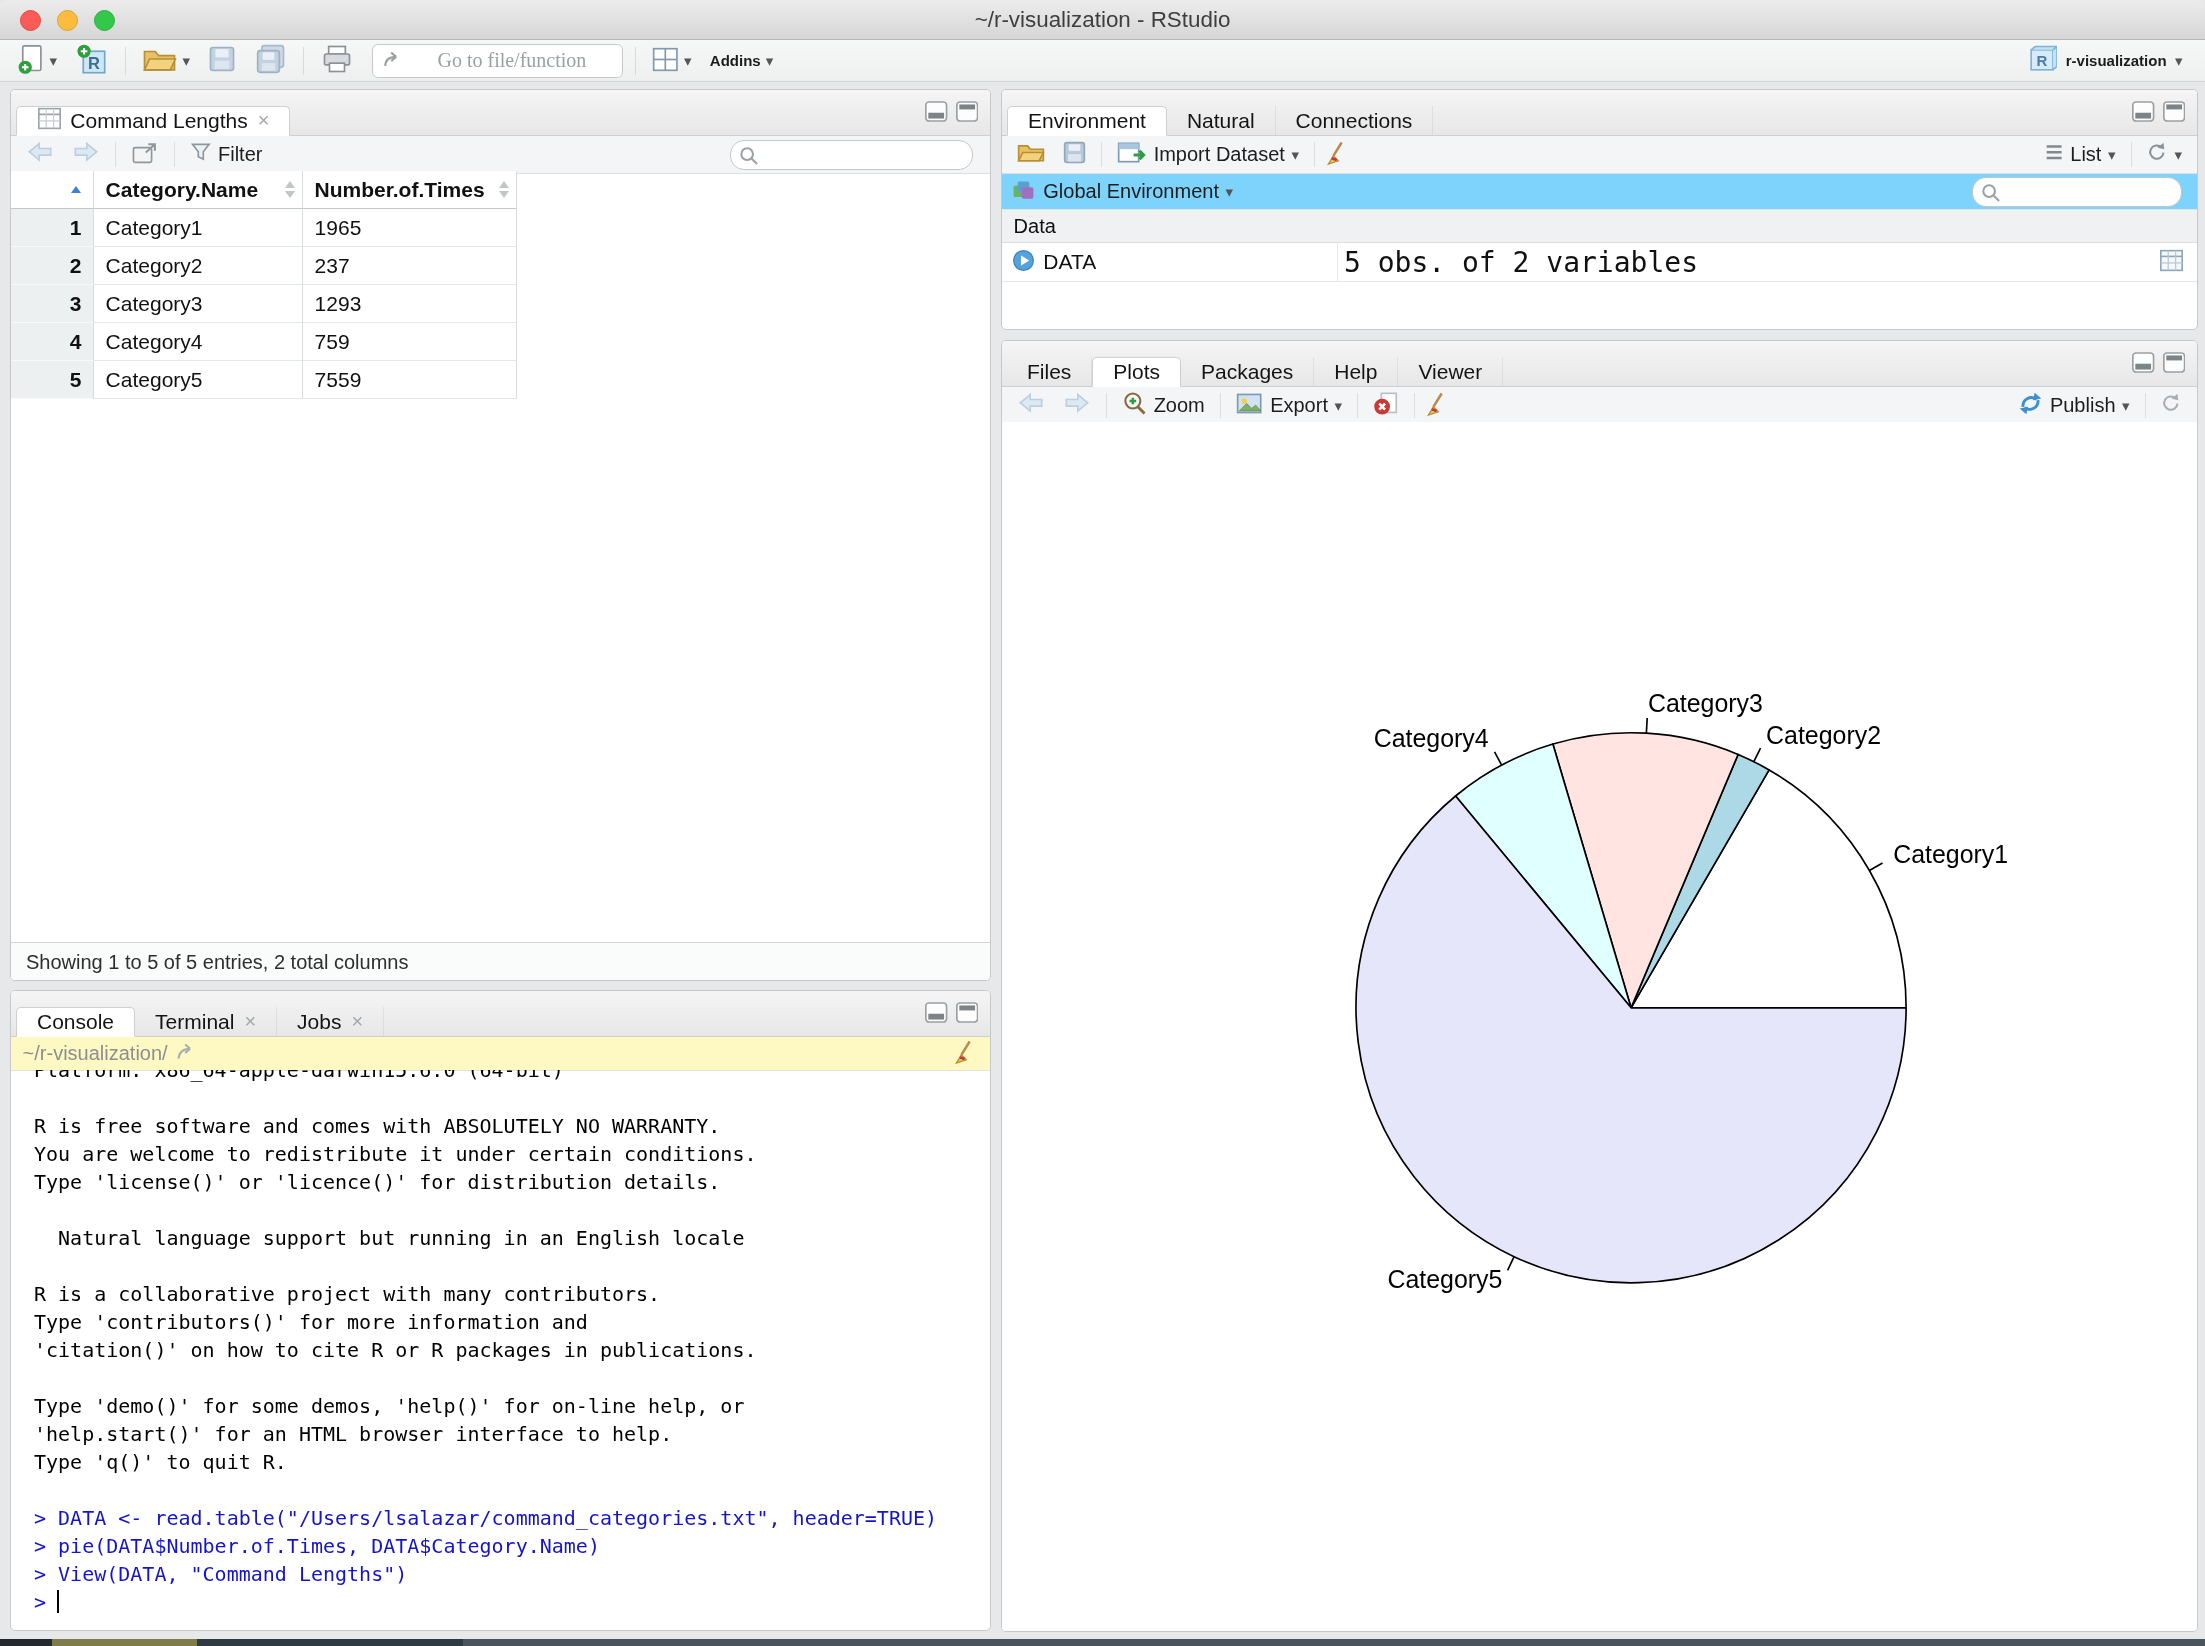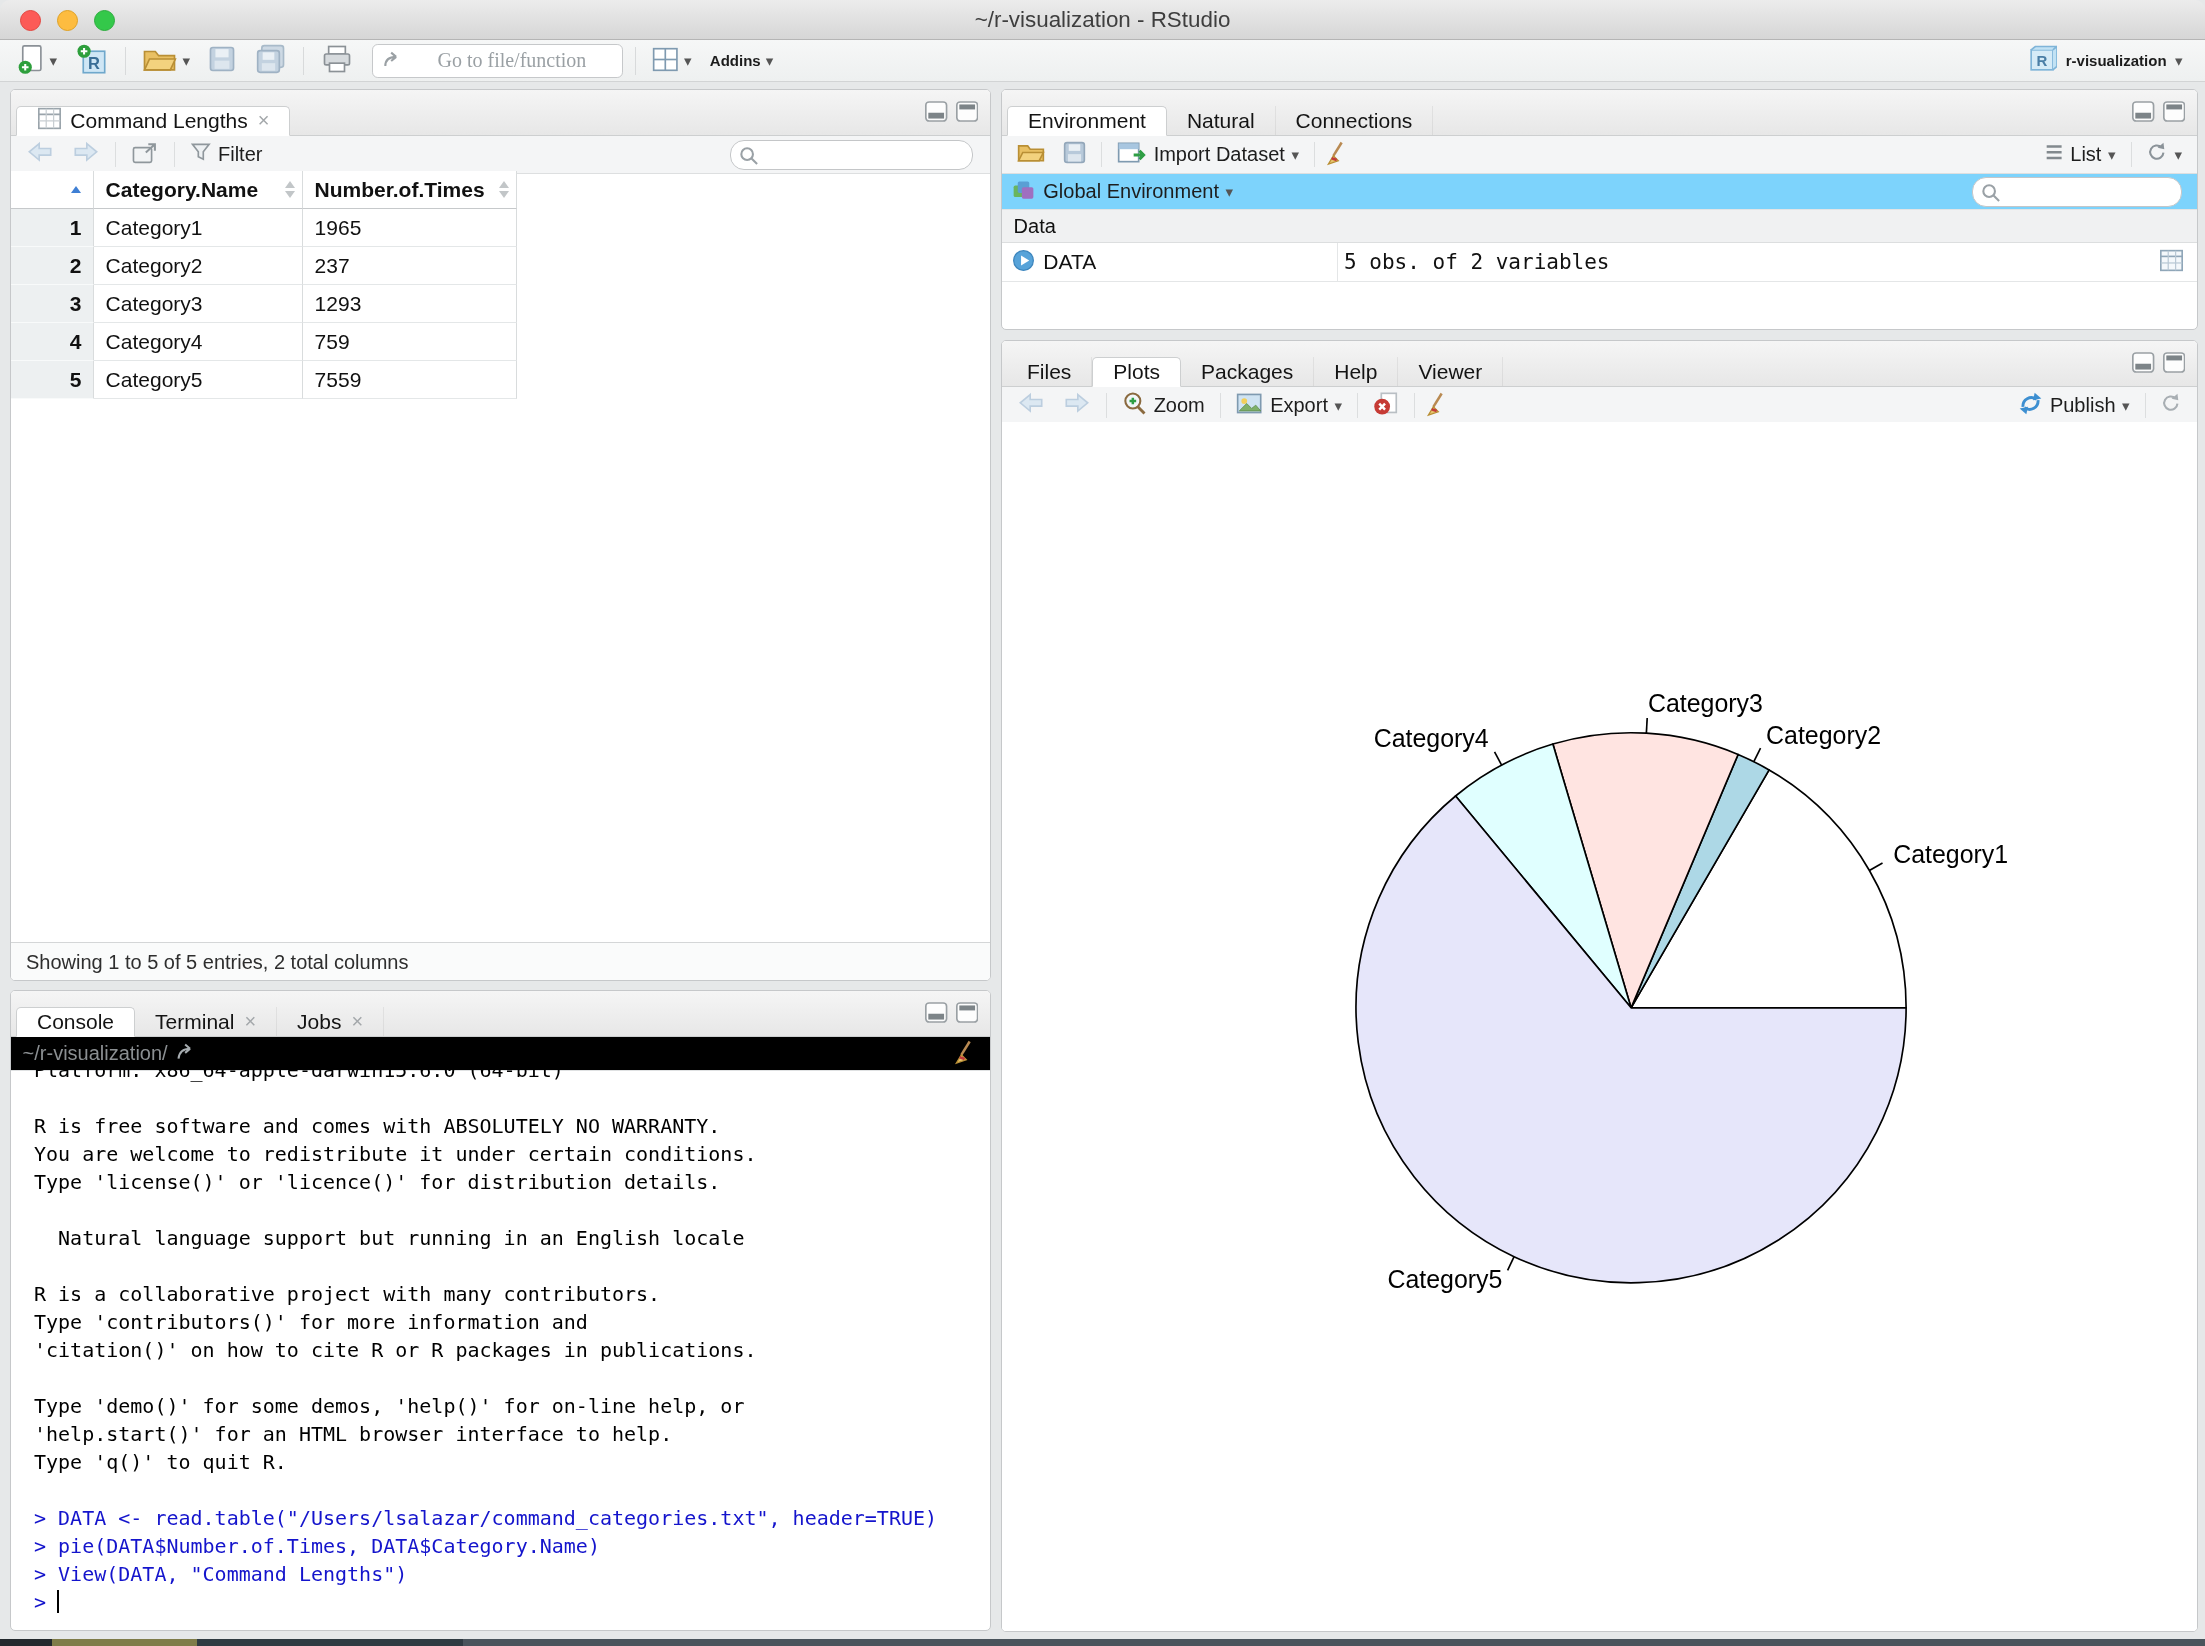--- a/index.html
+++ b/index.html
@@ -103,26 +103,26 @@
     position:absolute;left:0;bottom:0;width:100%;height:38px;line-height:38px;
     background:#fafbfb;border-top:0.8px solid #d4d6d7;font-size:20px;color:#2e2e2e;padding-left:15px;box-sizing:border-box;
   }
 
   
   .scope-row{height:35px;background:#7dd3fc;border-bottom:0.8px solid #e2e4e5;display:flex;align-items:center;padding:0 10px;gap:8.3px;}
   .scope-label{font-size:20px;color:#1d1d1d;}
   .section-hdr{height:32px;line-height:32px;background:#f0f1f2;border-bottom:0.8px solid #dcdedf;font-size:20px;color:#111;padding-left:11.6px;}
   .obj-row{height:38px;display:flex;align-items:center;border-bottom:0.8px solid #e4e6e7;position:relative;}
   .obj-name{font-size:21px;color:#111;margin-left:8.3px;}
-  .obj-desc{position:absolute;left:342px;font-size:21px;font-family:"DejaVu Sans Mono",monospace;color:#111;}
+  .obj-desc{position:absolute;left:342px;font-size:28px;font-family:"DejaVu Sans Mono",monospace;color:#111;}
   .obj-vline{position:absolute;left:335px;top:0;bottom:0;width:0.8px;background:#e4e6e7;}
   .obj-grid{position:absolute;right:13.3px;}
 
   
-  .path-bar{height:33px;background:#000000;border-bottom:0.8px solid #dfe1e2;display:flex;align-items:center;padding:0 11.6px;gap:8.3px;}
+  .path-bar{height:33px;background:#fef9c3;border-bottom:0.8px solid #dfe1e2;display:flex;align-items:center;padding:0 11.6px;gap:8.3px;}
   .path-text{font-size:20px;color:#8b8f92;}
   .console-body{
     position:absolute;left:0;top:79px;right:0;bottom:0;overflow:hidden;
     padding-left:23px;font-family:"DejaVu Sans Mono",monospace;font-size:20px;line-height:28px;color:#000;
   }
   .console-body .c-line{white-space:pre;}
   .console-body .c-line.input{color:#1414cc;}
   .cursor{display:inline-block;width:2.5px;height:23px;background:#000;vertical-align:-4.2px;margin-left:10.8px;}
   .first-clip{margin-top:-14px;}
 

